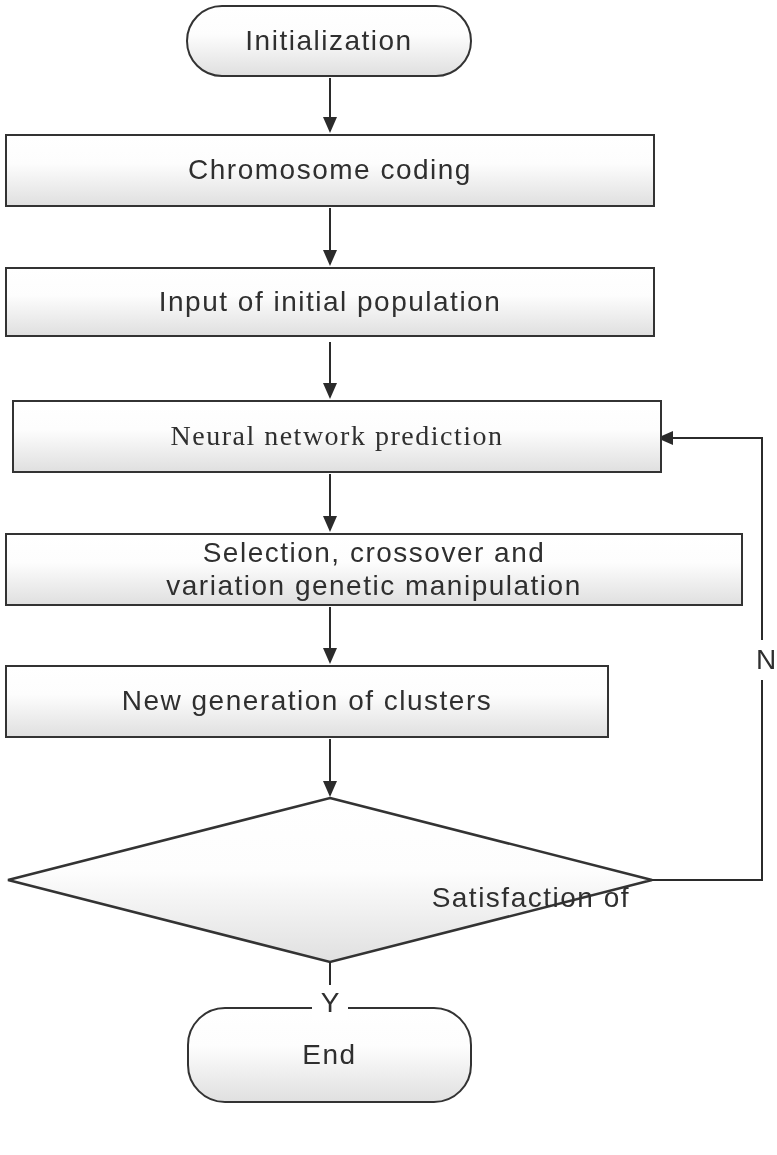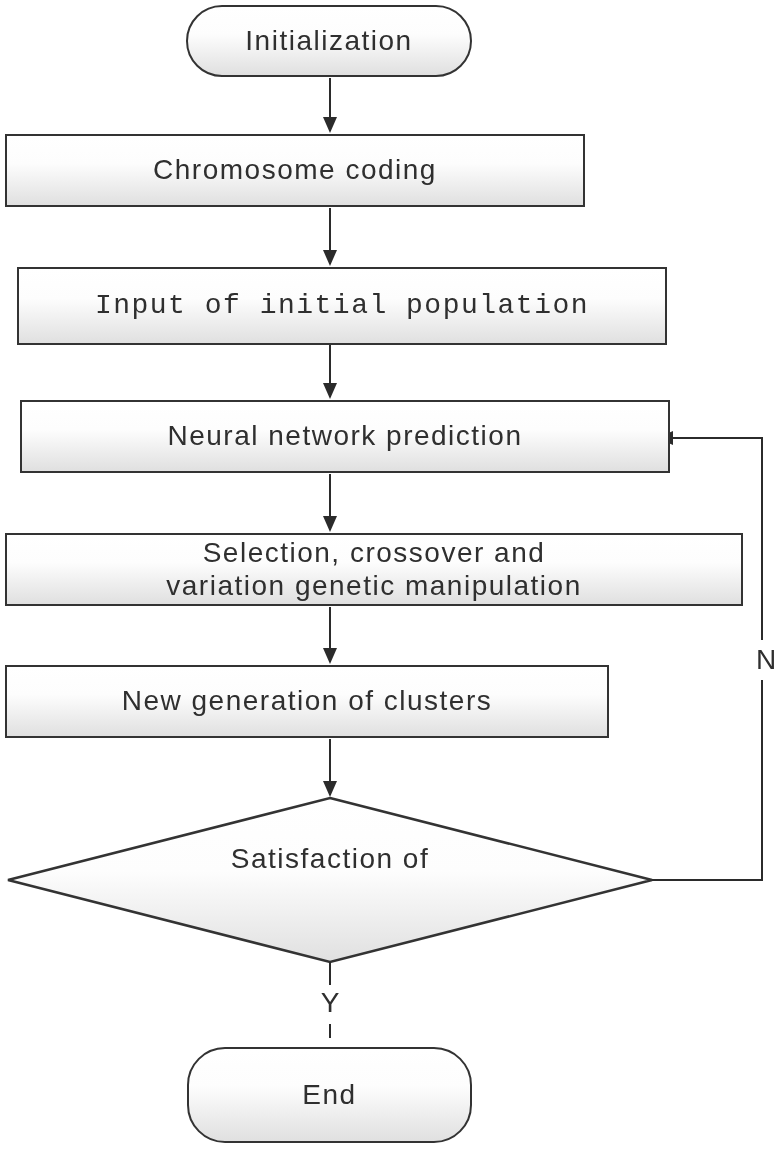--- a/index.html
+++ b/index.html
@@ -33,36 +33,36 @@
     align-items: center;
     justify-content: center;
     text-align: right;
     font-size: 28px;
     letter-spacing: 1.5px;
     color: #2f2f2f;
     line-height: 1.15;
   }
   .terminator { border-radius: 38px; }
   .node-start { left: 186px; top: 5px;    width: 286px; height: 72px; }
-  .node-p1    { left: 5px;   top: 134px;  width: 580px; height: 73px; }
-  .node-p2    { left: 17px;   top: 267px;  width: 650px; height: 78px; font-family: Liberation Mono, monospace; }
-  .node-p3    { left: 20px;   top: 400px;  width: 650px; height: 73px; }
+  .node-p1    { left: 5px;   top: 134px;  width: 650px; height: 73px; }
+  .node-p2    { left: 5px;   top: 267px;  width: 650px; height: 70px; }
+  .node-p3    { left: 12px;   top: 400px;  width: 650px; height: 73px; font-family: Liberation Serif, serif; }
   .node-p4    { left: 5px;   top: 533px;  width: 738px; height: 73px; }
   .node-p5    { left: 5px;   top: 665px;  width: 604px; height: 73px; }
-  .node-end   { left: 187px; top: 1007px; width: 285px; height: 96px; margin-top: 40px; }
+  .node-end   { left: 187px; top: 1007px; width: 285px; height: 96px; }
   .node .line { display: block; }
   .decision-text {
     position: absolute;
     left: 30px;
-    top: 785px;
+    top: 824px;
     width: 600px;
     height: 158px;
     display: flex;
     flex-direction: column;
-    align-items: center;
+    align-items: flex-end;
     justify-content: center;
     text-align: center;
     font-size: 28px;
     letter-spacing: 1.5px;
     color: #2f2f2f;
     line-height: 1.15;
     padding-bottom: 10px;
     box-sizing: border-box;
   }
   .edge-label {

